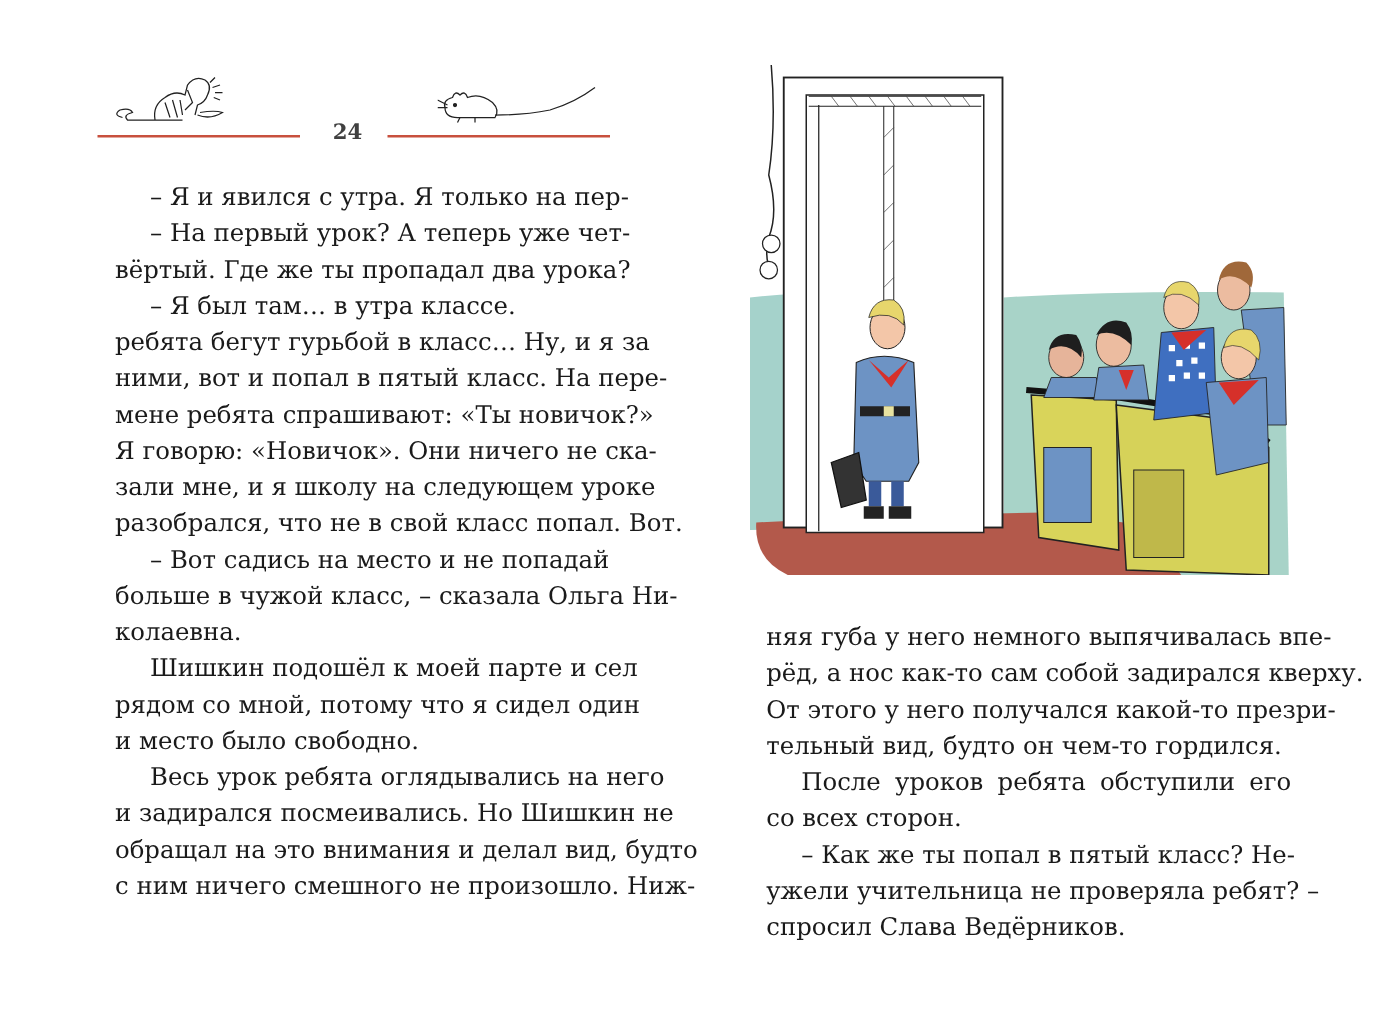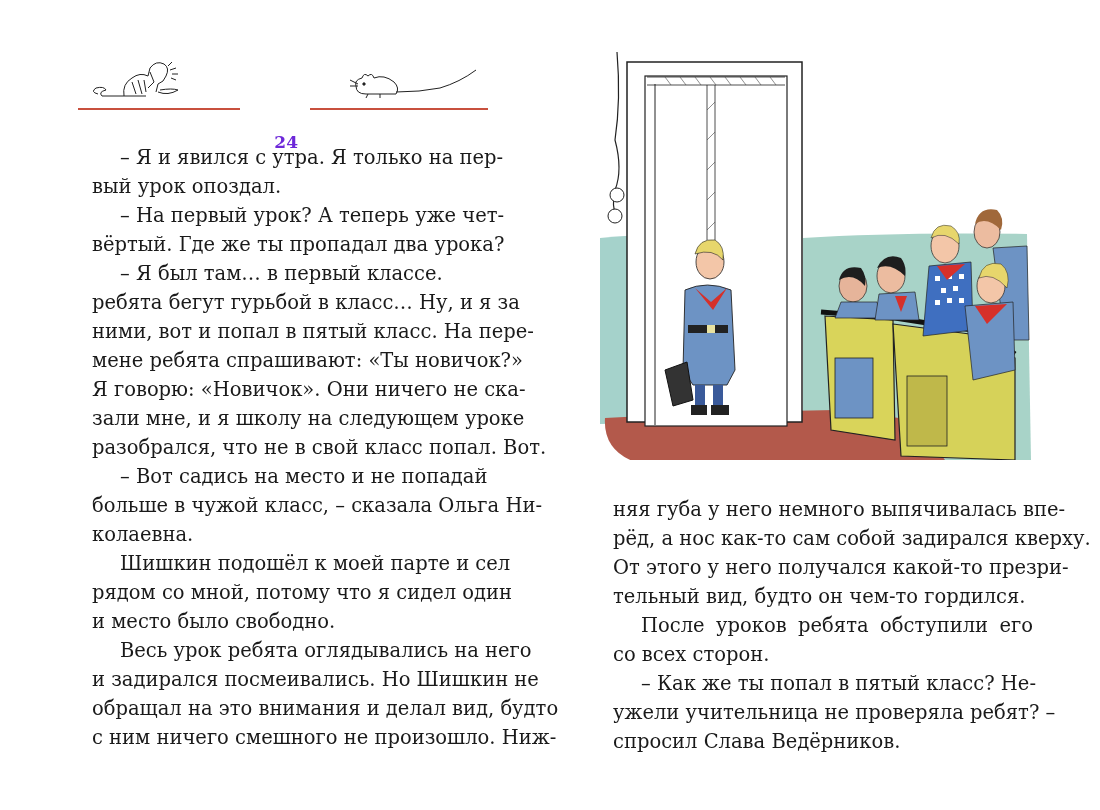--- a/index.html
+++ b/index.html
@@ -8,22 +8,22 @@
 
   .page { position: absolute; top: 0; height: 810px; }
   .page-left { left: 0; width: 550px; }
   .page-right { left: 550px; width: 550px; }
 
   
   .header { position: absolute; left: 78px; top: 58px; width: 410px; height: 60px; }
   .rule { position: absolute; top: 50px; height: 2px; background: #c8503e; }
   .rule-left { left: 0; width: 162px; }
   .rule-right { left: 232px; width: 178px; }
-  .page-number { position: absolute; left: 180px; top: 38px; width: 40px; text-align: right;
-                 font-family: "DejaVu Serif", serif; font-weight: bold; font-size: 17px; color: #6d28d9; margin-top: 36px; }
+  .page-number { position: absolute; left: 180px; top: 38px; width: 40px; text-align: center;
+                 font-family: "DejaVu Serif", serif; font-weight: bold; font-size: 17px; color: #404040; }
   .vignette-left { position: absolute; left: 8px; top: 0; }
   .vignette-right { position: absolute; left: 272px; top: 8px; }
 
   
   .text-col { position: absolute; font-size: 19.5px; line-height: 29px; text-align: justify; }
   .text-col-left { left: 92px; top: 143px; width: 394px; }
   .text-col-right { left: 613px; top: 495px; width: 420px; }
   .line { display: block; white-space: nowrap; text-align-last: justify; height: 29px; }
   .line.last { text-align-last: left; }
   .line.indent { padding-left: 28px; }
@@ -55,24 +55,23 @@
         <path d="M46 26 Q70 26 90 22 Q110 16 126 4"></path>
       </g>
     </svg>
     <div class="rule rule-left"></div>
     <div class="page-number">24</div>
     <div class="rule rule-right"></div>
   </div>
 
   <div class="text-col text-col-left">
     <span class="line indent">– Я и явился с утра. Я только на пер-</span>
-    <span class="line last">вый урок опоздал.</span>
     <span class="line indent">– На первый урок? А теперь уже чет-</span>
     <span class="line last">вёртый. Где же ты пропадал два урока?</span>
-    <span class="line indent last">– Я был там… в первый классе.</span>
+    <span class="line indent last">– Я был там… в утра классе.</span>
     <span class="line">ребята бегут гурьбой в класс… Ну, и я за</span>
     <span class="line">ними, вот и попал в пятый класс. На пере-</span>
     <span class="line">мене ребята спрашивают: «Ты новичок?»</span>
     <span class="line">Я говорю: «Новичок». Они ничего не ска-</span>
     <span class="line">зали мне, и я школу на следующем уроке</span>
     <span class="line last">разобрался, что не в свой класс попал. Вот.</span>
     <span class="line indent">– Вот садись на место и не попадай</span>
     <span class="line">больше в чужой класс, – сказала Ольга Ни-</span>
     <span class="line last">колаевна.</span>
     <span class="line indent">Шишкин подошёл к моей парте и сел</span>

